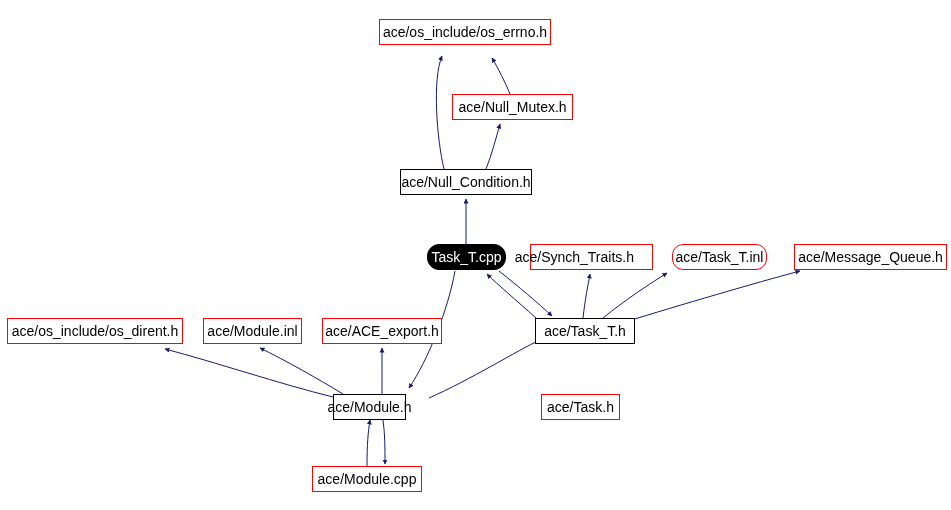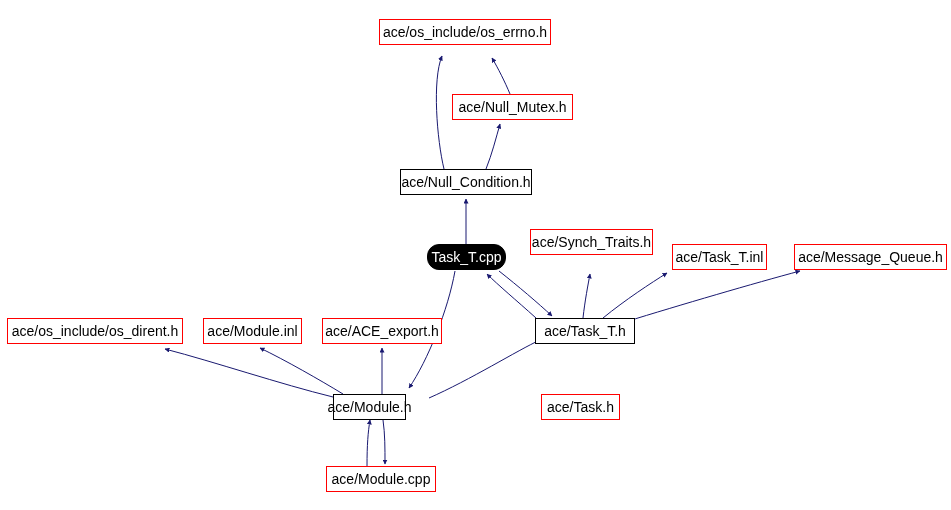--- a/index.html
+++ b/index.html
@@ -72,24 +72,24 @@
       </div>
       <div class="node" style="left: 452px; top: 94px; width: 121px;">
         <span class="label">ace/Null_Mutex.h</span>
       </div>
       <div class="node plain" style="left: 400px; top: 169px; width: 132px;">
         <span class="label">ace/Null_Condition.h</span>
       </div>
       <div class="node current" style="left: 427px; top: 244px; width: 79px;">
         <span class="label">Task_T.cpp</span>
       </div>
-      <div class="node" style="left: 530px; top: 229px; width: 123px;">
+      <div class="node" style="left: 530px; top: 244px; width: 123px; justify-content: flex-end;">
         <span class="label">ace/Synch_Traits.h</span>
       </div>
-      <div class="node" style="left: 672px; top: 244px; width: 95px;">
+      <div class="node" style="left: 672px; top: 244px; width: 95px; border-radius: 11px;">
         <span class="label">ace/Task_T.inl</span>
       </div>
       <div class="node" style="left: 794px; top: 244px; width: 153px;">
         <span class="label">ace/Message_Queue.h</span>
       </div>
       <div class="node" style="left: 7px; top: 318px; width: 176px;">
         <span class="label">ace/os_include/os_dirent.h</span>
       </div>
       <div class="node" style="left: 203px; top: 318px; width: 99px;">
         <span class="label">ace/Module.inl</span>
@@ -99,18 +99,18 @@
       </div>
       <div class="node plain" style="left: 535px; top: 318px; width: 100px;">
         <span class="label">ace/Task_T.h</span>
       </div>
       <div class="node plain" style="left: 333px; top: 394px; width: 73px;">
         <span class="label">ace/Module.h</span>
       </div>
       <div class="node" style="left: 541px; top: 394px; width: 79px;">
         <span class="label">ace/Task.h</span>
       </div>
-      <div class="node" style="left: 326px; top: 466px; width: 110px; text-align: right;">
+      <div class="node" style="left: 312px; top: 466px; width: 110px; text-align: right;">
         <span class="label">ace/Module.cpp</span>
       </div>
     </div>
 
 </div>
 
 </body></html>

